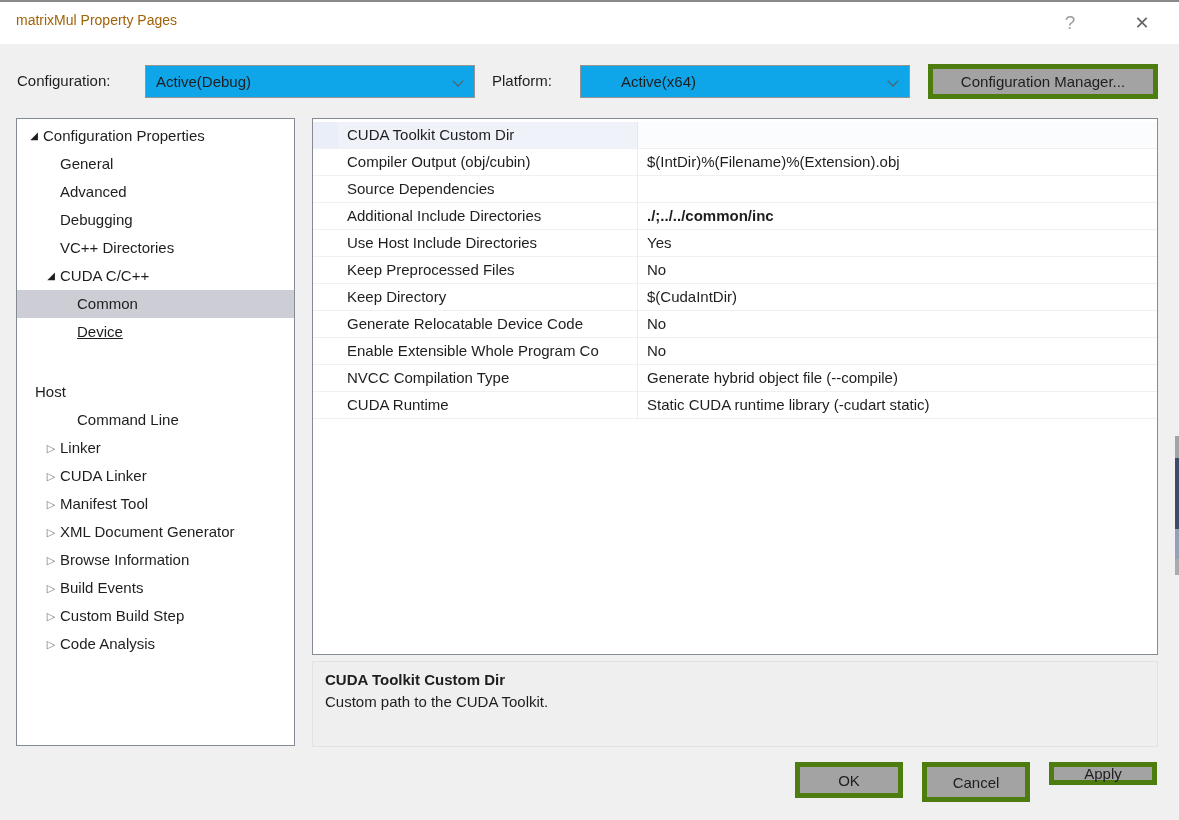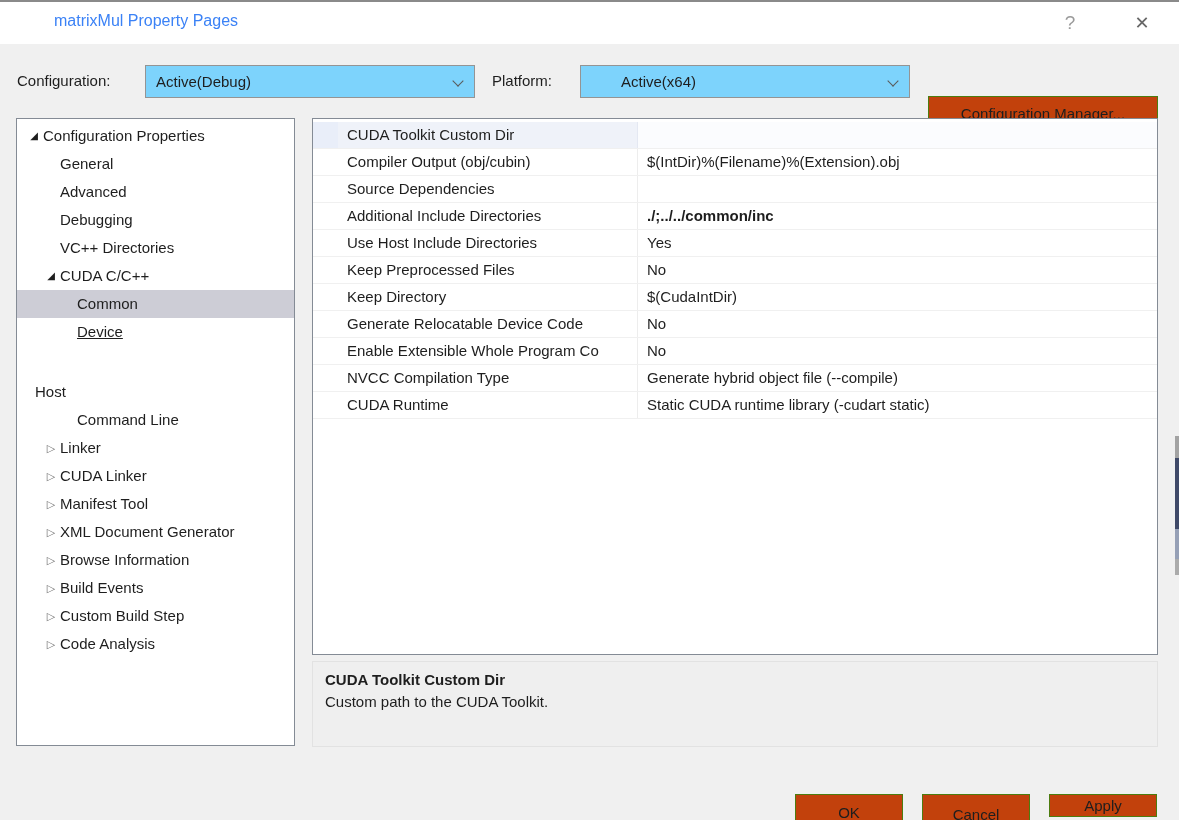--- a/index.html
+++ b/index.html
@@ -5,43 +5,43 @@
   * { box-sizing: border-box; }
   html,body { margin:0; padding:0; }
   body {
     width:1179px; height:820px; position:relative; overflow:hidden;
     background:#f0f0f0; color:#1e1e1e;
     font-family:"Liberation Sans", sans-serif; font-size:15px;
   }
   
   .window-top { position:absolute; left:0; top:0; width:1179px; height:2px; background:#8a8a8a; }
   .titlebar { position:absolute; left:0; top:2px; width:1179px; height:42px; background:#ffffff; }
-  .title-text { position:absolute; left:16px; top:10px; font-size:16px; color:#3b82f6; white-space:nowrap;margin-left:38px; }
+  .title-text { position:absolute; left:16px; top:10px; font-size:14px; color:#a16207; white-space:nowrap; }
   .cap-btn { position:absolute; top:6px; width:36px; height:30px; display:flex; align-items:center; justify-content:center; }
   .cap-help { left:1052px; color:#9a9a9a; font-size:19px; }
   .cap-close { left:1124px; color:#686868; font-size:18px; }
   
   .cfg-label { position:absolute; top:72px; white-space:nowrap; }
   .lbl-configuration { left:17px; }
   .lbl-platform { left:492px; }
   .dropdown {
-    position:absolute; top:65px; height:33px; background:#7dd3fc;
+    position:absolute; top:65px; height:33px; background:#0ea5e9;
     border:1px solid #949494; display:flex; align-items:center;
     padding:0 28px 0 10px; white-space:nowrap;
   }
   .dd-config { left:145px; width:330px; }
   .dd-platform { left:580px; width:330px;padding-left:40px; }
   .chev {
     position:absolute; right:12px; top:11px; width:8px; height:8px;
     border-right:1px solid #5a5a5a; border-bottom:1px solid #5a5a5a;
     transform:rotate(45deg);
   }
   .btn {
-    background:#c2410c; border:1px solid #4d7c0f;
-    display:flex; align-items:center; justify-content:center; white-space:nowrap;margin-top:32px;
+    background:#a3a3a3; border:5px solid #4d7c0f;
+    display:flex; align-items:center; justify-content:center; white-space:nowrap;
   }
   .btn-cfg-mgr { position:absolute; left:928px; top:64px; width:230px; height:35px; }
   
   .tree-panel {
     position:absolute; left:16px; top:118px; width:279px; height:628px;
     background:#ffffff; border:1px solid #848b95; padding-top:3px; overflow:hidden;
   }
   .tree-row { height:28px; line-height:28px; display:flex; align-items:center; white-space:nowrap; cursor:default; }
   .tree-row.selected { background:#cdcdd6; }
   .twisty { display:inline-block; width:18px; text-align:center; flex:0 0 18px; }

